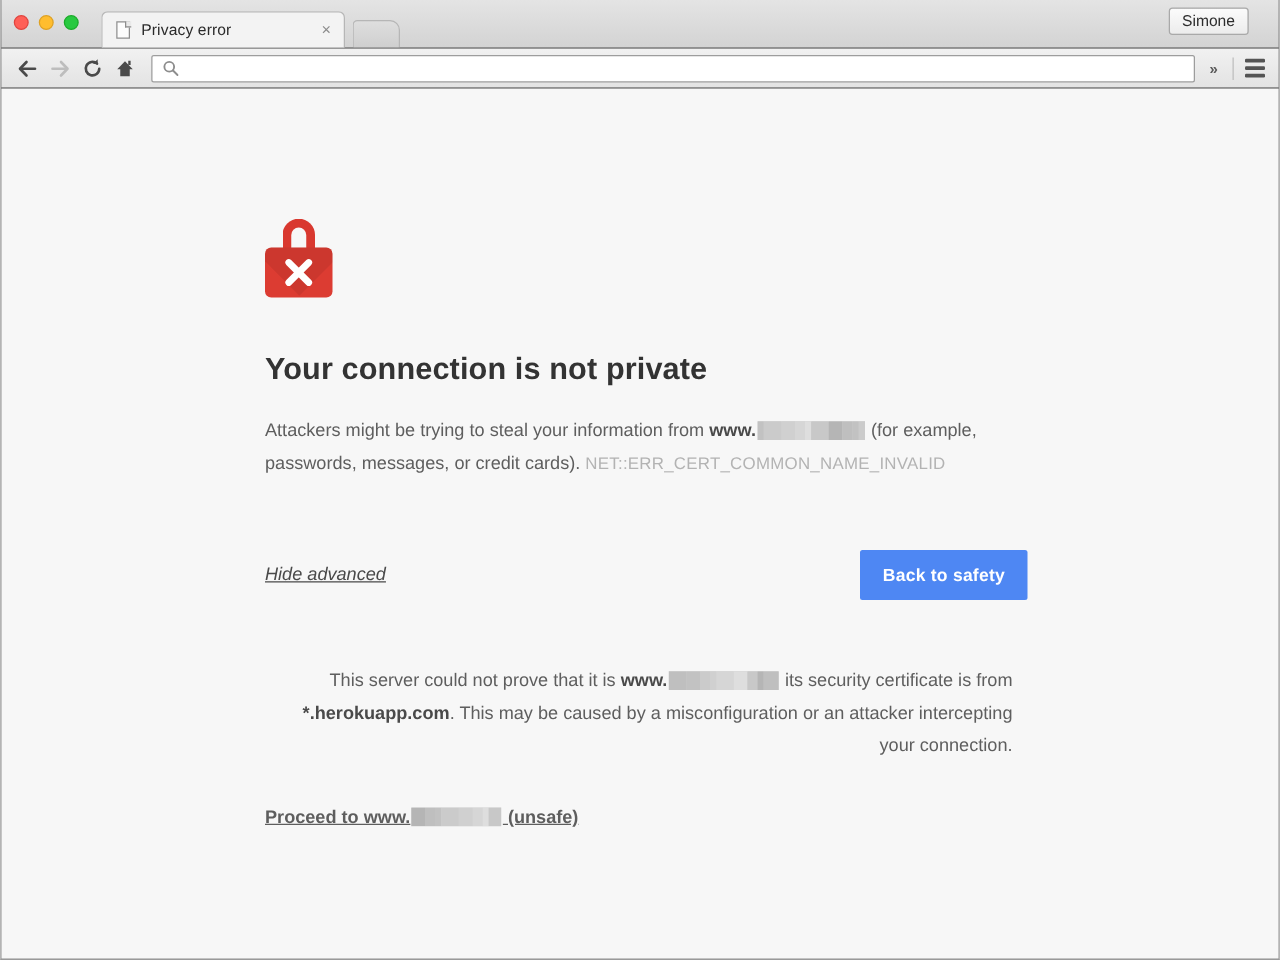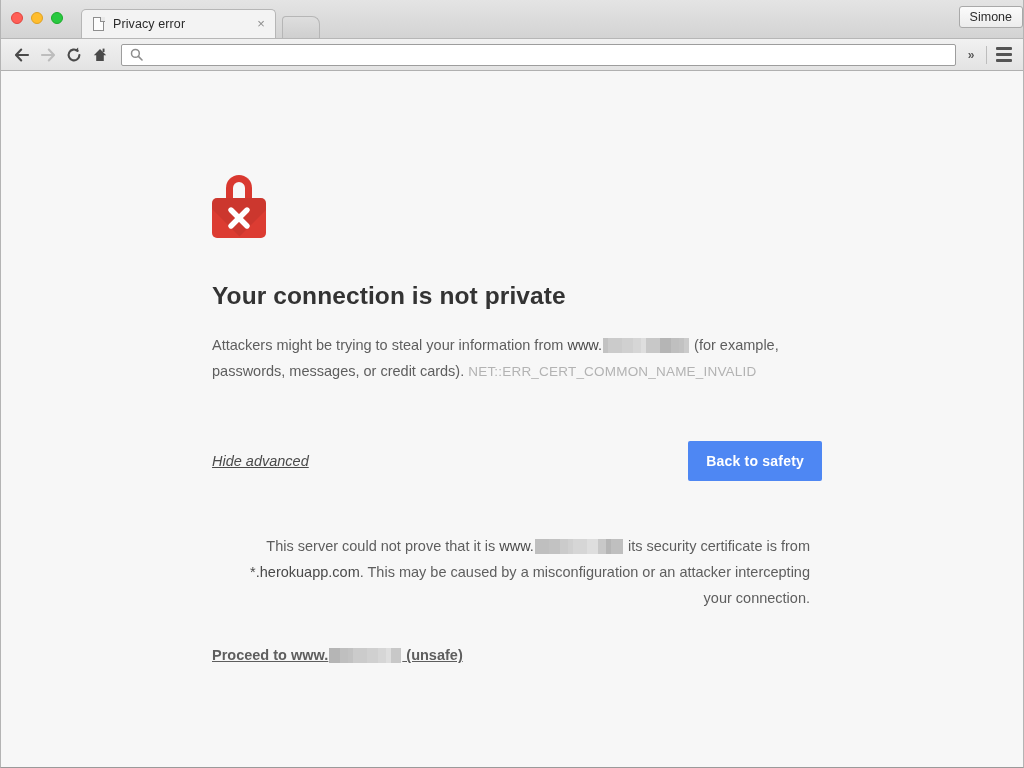--- a/index.html
+++ b/index.html
@@ -131,21 +131,21 @@
     background: linear-gradient(to bottom, #dedede, #cfcfcf);
     border: 1px solid #b6b6b6;
     border-bottom: none;
     border-top-left-radius: 4px;
     border-top-right-radius: 8px;
     box-sizing: border-box;
   }
 
   #profile-button {
     position: absolute;
-    right: 0;
+    right: 24px;
     top: 6px;
     min-width: 58px;
     height: 22px;
     padding: 0 10px;
     background: linear-gradient(to bottom, #fbfbfb, #ececec);
     border: 1px solid #a9a9a9;
     border-radius: 3px;
     font-size: 12.5px;
     line-height: 21px;
     color: #2c2c2c;
@@ -294,21 +294,21 @@
     margin: 0 0 22px 0;
     letter-spacing: .1px;
   }
 
   p.body-text {
     font-size: 14.5px;
     line-height: 26px;
     color: #5e5e5e;
     margin: 0;
   }
-  p.body-text b { color: #4a4a4a; font-weight: normal; }
+  p.body-text b { color: #4a4a4a; font-weight: bold; }
   .errcode {
     color: #b3b3b3;
     font-size: 13.5px;
     letter-spacing: .2px;
   }
 
   
   .redact {
     display: inline-block;
     vertical-align: -3px;

